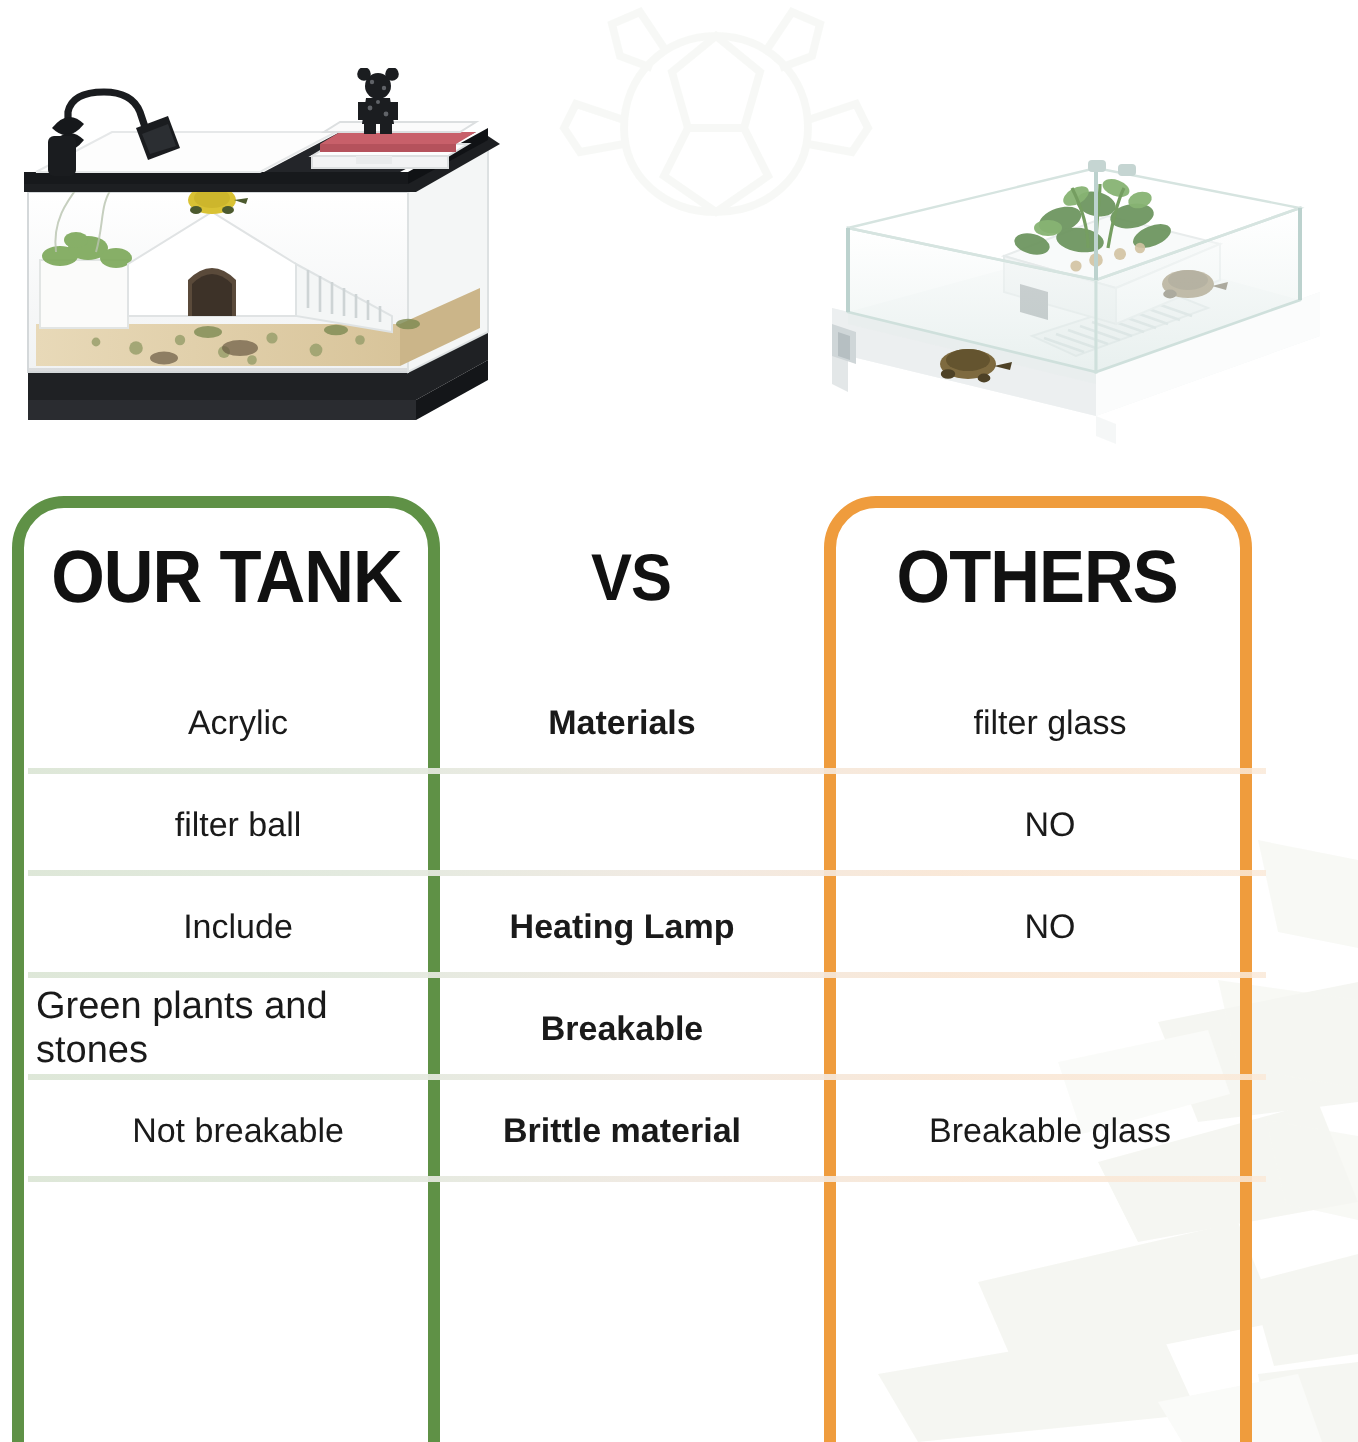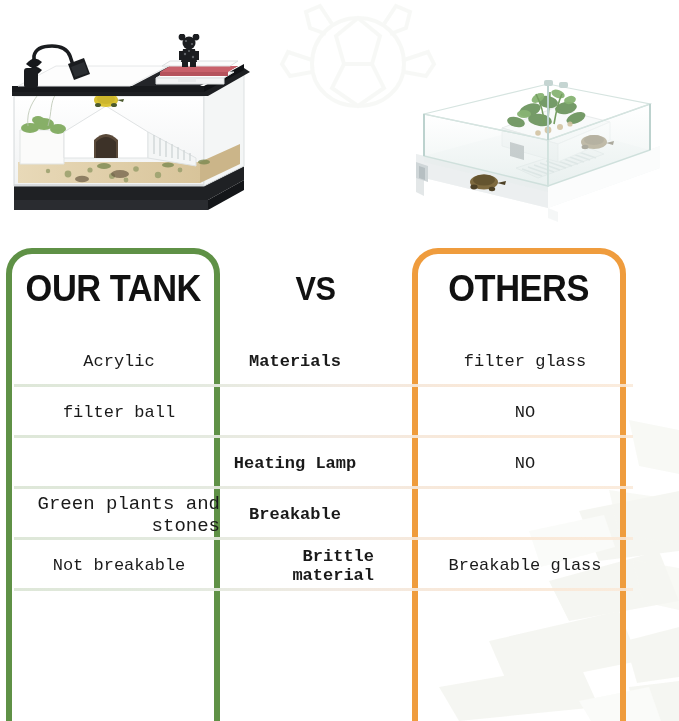--- a/index.html
+++ b/index.html
@@ -84,27 +84,27 @@
   #head-others{left:412px;width:214px;font-size:37px;}
   #head-ours span,#head-others span,#head-vs span{
     transform:scaleX(.93);display:inline-block;
   }
 
   
   .rows{position:absolute;left:0;top:96px;width:679px;}
   .row{position:relative;height:51px;display:flex;}
   .cell{
     display:flex;align-items:center;justify-content:center;
-    font-size:17px;color:#1a1a1a;text-align:right;
-    font-family:Liberation Mono, monospace;
+    font-size:17px;color:#1a1a1a;text-align:left;
+    font-family:Liberation Sans, sans-serif;
     box-sizing:border-box;
     padding-left:12px;
   }
   .cell.ours{position:absolute;left:6px;width:214px;height:51px;}
-  .cell.feature{position:absolute;left:204px;width:170px;height:51px;font-weight:600;}
+  .cell.feature{position:absolute;left:220px;width:170px;height:51px;font-weight:600;}
   .cell.others{position:absolute;left:412px;width:214px;height:51px;}
   .cell.tight{font-size:19px;}
 
   .divider{
     position:absolute;left:14px;right:46px;bottom:0;height:3px;
     background:linear-gradient(90deg,
       rgba(220,230,214,.95) 0%,
       rgba(226,233,222,.95) 28%,
       rgba(240,232,224,.9) 52%,
       rgba(249,231,214,.95) 74%,
@@ -390,20 +390,21 @@
         <div class="divider"></div>
       </div>
 
       <div class="row">
         <div class="cell ours">filter ball</div>
         <div class="cell others">NO</div>
         <div class="divider"></div>
       </div>
 
       <div class="row">
+        <div class="cell ours">Include</div>
         <div class="cell feature">Heating Lamp</div>
         <div class="cell others">NO</div>
         <div class="divider"></div>
       </div>
 
       <div class="row">
         <div class="cell ours tight">Green plants and stones</div>
         <div class="cell feature">Breakable</div>
         <div class="divider"></div>
       </div>

